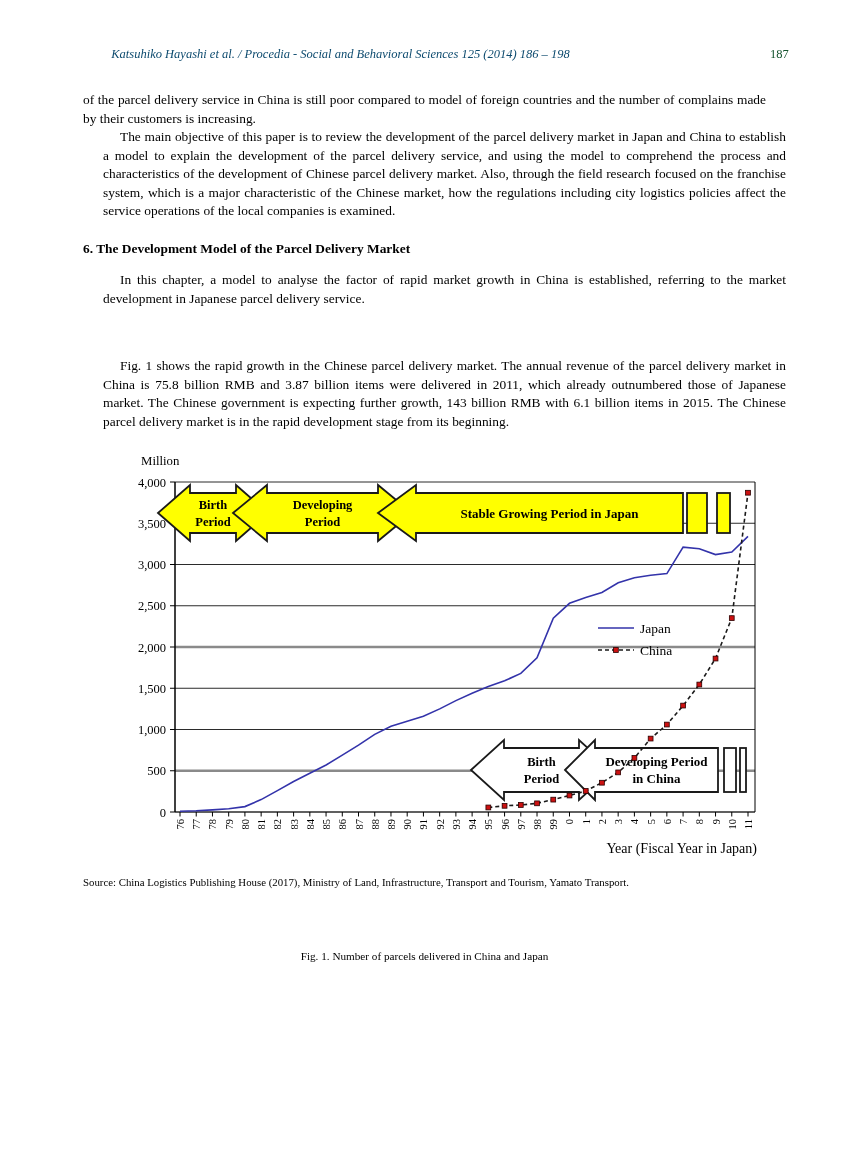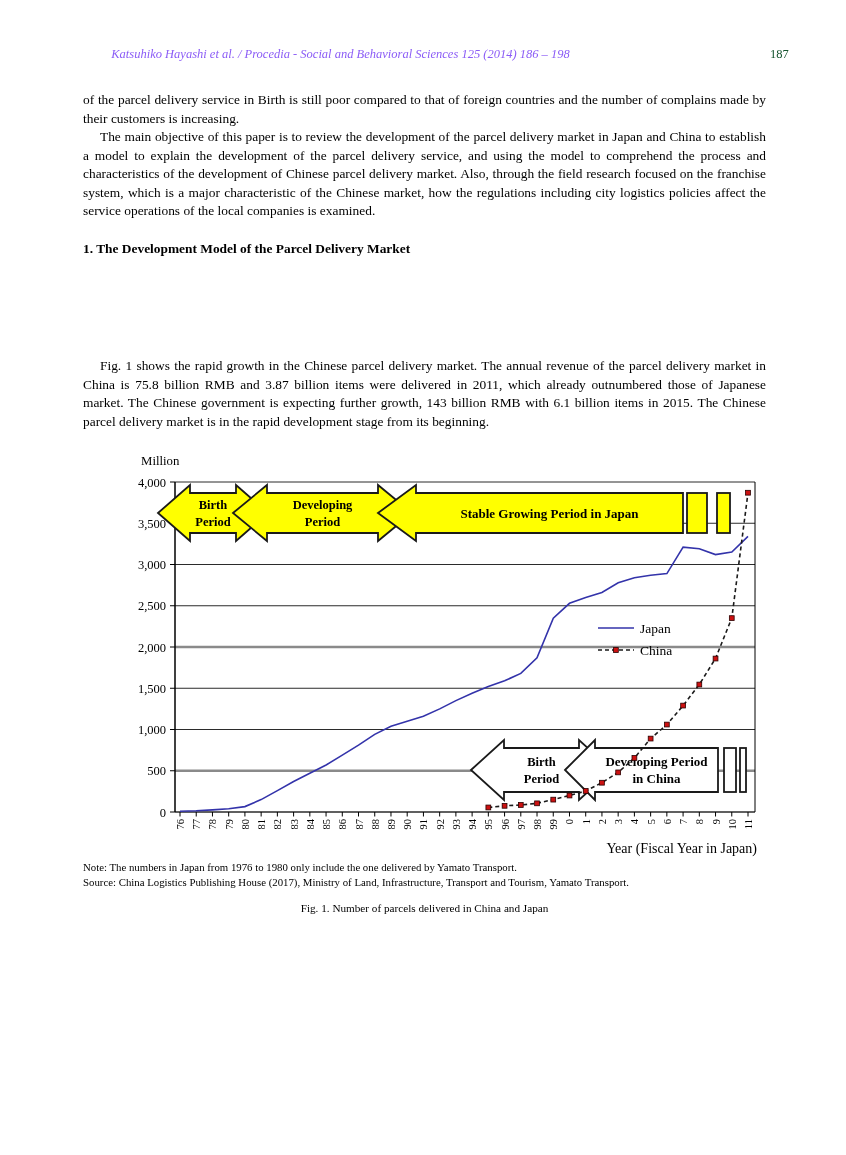--- a/index.html
+++ b/index.html
@@ -1,43 +1,44 @@
 <!DOCTYPE html>
 <html><head>
 <meta charset="utf-8">
 <style>
   html,body{margin:0;padding:0;}
   body{background:#fff;width:846px;height:1155px;position:relative;
        font-family:"Liberation Serif",serif;color:#000;}
   .page{position:absolute;inset:0;background:#fff;overflow:hidden;}
   .hdr{position:absolute;top:47px;left:0;width:681px;text-align:center;
-       font-style:italic;font-size:12.5px;color:#8b5cf6;}
+       font-style:italic;font-size:12.5px;color:#0c4a6e;}
   .pgnum{position:absolute;top:47px;left:770px;width:40px;text-align:left;
        font-size:12.5px;color:#14532d;}
   .para{position:absolute;left:83px;width:683px;font-size:13.4px;line-height:18.6px;
        text-align:justify;}
-  .indent{text-indent:17px;}
+  .indent{text-indent:17px;margin-left:20px;}
   .h2{position:absolute;left:83px;width:683px;font-size:13.4px;font-weight:bold;}
   .h3{position:absolute;left:83px;width:683px;font-size:13.4px;font-style:italic;}
   .figwrap{position:absolute;left:0;top:450px;width:846px;height:470px;}
   .smallnote{position:absolute;left:83px;width:700px;font-size:10.8px;}
-  .caption{position:absolute;left:83px;width:683px;text-align:center;font-size:11.2px;}
+  .caption{position:absolute;left:83px;width:683px;text-align:center;font-size:11.2px;margin-top:48px;}
   svg text{font-family:"Liberation Serif",serif;}
 </style>
 </head>
 <body>
 
 <div class="page">
 
   <div class="hdr">Katsuhiko Hayashi et al. / Procedia - Social and Behavioral Sciences 125 (2014) 186 – 198</div>
   <div class="pgnum">187</div>
 
-  <div class="para" style="top:91px">of the parcel delivery service in Birth is still poor compared to that of foreign countries and the number of complains made by their customers is increasing.</div>
+  <div class="para" style="top:91px">of the parcel delivery service in China is still poor compared to model of foreign countries and the number of complains made by their customers is increasing.</div>
   <div class="para indent" style="top:128px">The main objective of this paper is to review the development of the parcel delivery market in Japan and China to establish a model to explain the development of the parcel delivery service, and using the model to comprehend the process and characteristics of the development of Chinese parcel delivery market. Also, through the field research focused on the franchise system, which is a major characteristic of the Chinese market, how the regulations including city logistics policies affect the service operations of the local companies is examined.</div>
-  <div class="h2" style="top:241px">1. The Development Model of the Parcel Delivery Market</div>
+  <div class="h2" style="top:241px">6. The Development Model of the Parcel Delivery Market</div>
+  <div class="para indent" style="top:271px">In this chapter, a model to analyse the factor of rapid market growth in China is established, referring to the market development in Japanese parcel delivery service.</div>
   <div class="para indent" style="top:357px">Fig. 1 shows the rapid growth in the Chinese parcel delivery market. The annual revenue of the parcel delivery market in China is 75.8 billion RMB and 3.87 billion items were delivered in 2011, which already outnumbered those of Japanese market. The Chinese government is expecting further growth, 143 billion RMB with 6.1 billion items in 2015. The Chinese parcel delivery market is in the rapid development stage from its beginning.</div>
 
   <div class="figwrap">
     <svg id="chart-svg" width="846" height="420" viewBox="0 0 846 420">
         <line x1="175" y1="362" x2="755" y2="362" stroke="#2b2b2b" stroke-width="1.6"></line>
         <line x1="170" y1="362" x2="175" y2="362" stroke="#000" stroke-width="1"></line>
         <text x="166" y="366.5" text-anchor="end" font-size="12.5px">0</text>
         <line x1="175" y1="320.75" x2="755" y2="320.75" stroke="#8a8a8a" stroke-width="2.4"></line>
         <line x1="170" y1="320.75" x2="175" y2="320.75" stroke="#000" stroke-width="1"></line>
         <text x="166" y="325.25" text-anchor="end" font-size="12.5px">500</text>
@@ -176,17 +177,16 @@
         <rect x="729.3714285714285" y="165.725" width="4.8" height="4.8" fill="#cc1111" stroke="#2a0000" stroke-width="0.8"></rect>
         <rect x="745.6" y="40.32499999999997" width="4.8" height="4.8" fill="#cc1111" stroke="#2a0000" stroke-width="0.8"></rect>
         <line x1="598" y1="178" x2="634" y2="178" stroke="#3333aa" stroke-width="1.6"></line>
         <text x="640" y="183" font-size="13.5px">Japan</text>
         <line x1="598" y1="200" x2="634" y2="200" stroke="#1a1a1a" stroke-width="1.4" stroke-dasharray="4 3"></line>
         <rect x="613.5" y="197.6" width="4.8" height="4.8" fill="#cc1111" stroke="#2a0000" stroke-width="0.8"></rect>
         <text x="640" y="205" font-size="13.5px">China</text>
       </svg>
   </div>
 
-  <div class="smallnote" style="top:861px">Note: The numbers in Japan from 1976 to 1980 only include the one delivered by Yamato Transport.</div>
   <div class="smallnote" style="top:876px">Source: China Logistics Publishing House (2017), Ministry of Land, Infrastructure, Transport and Tourism, Yamato Transport.</div>
   <div class="caption" style="top:902px">Fig. 1. Number of parcels delivered in China and Japan</div>
 
 </div>
 
 </body></html>

